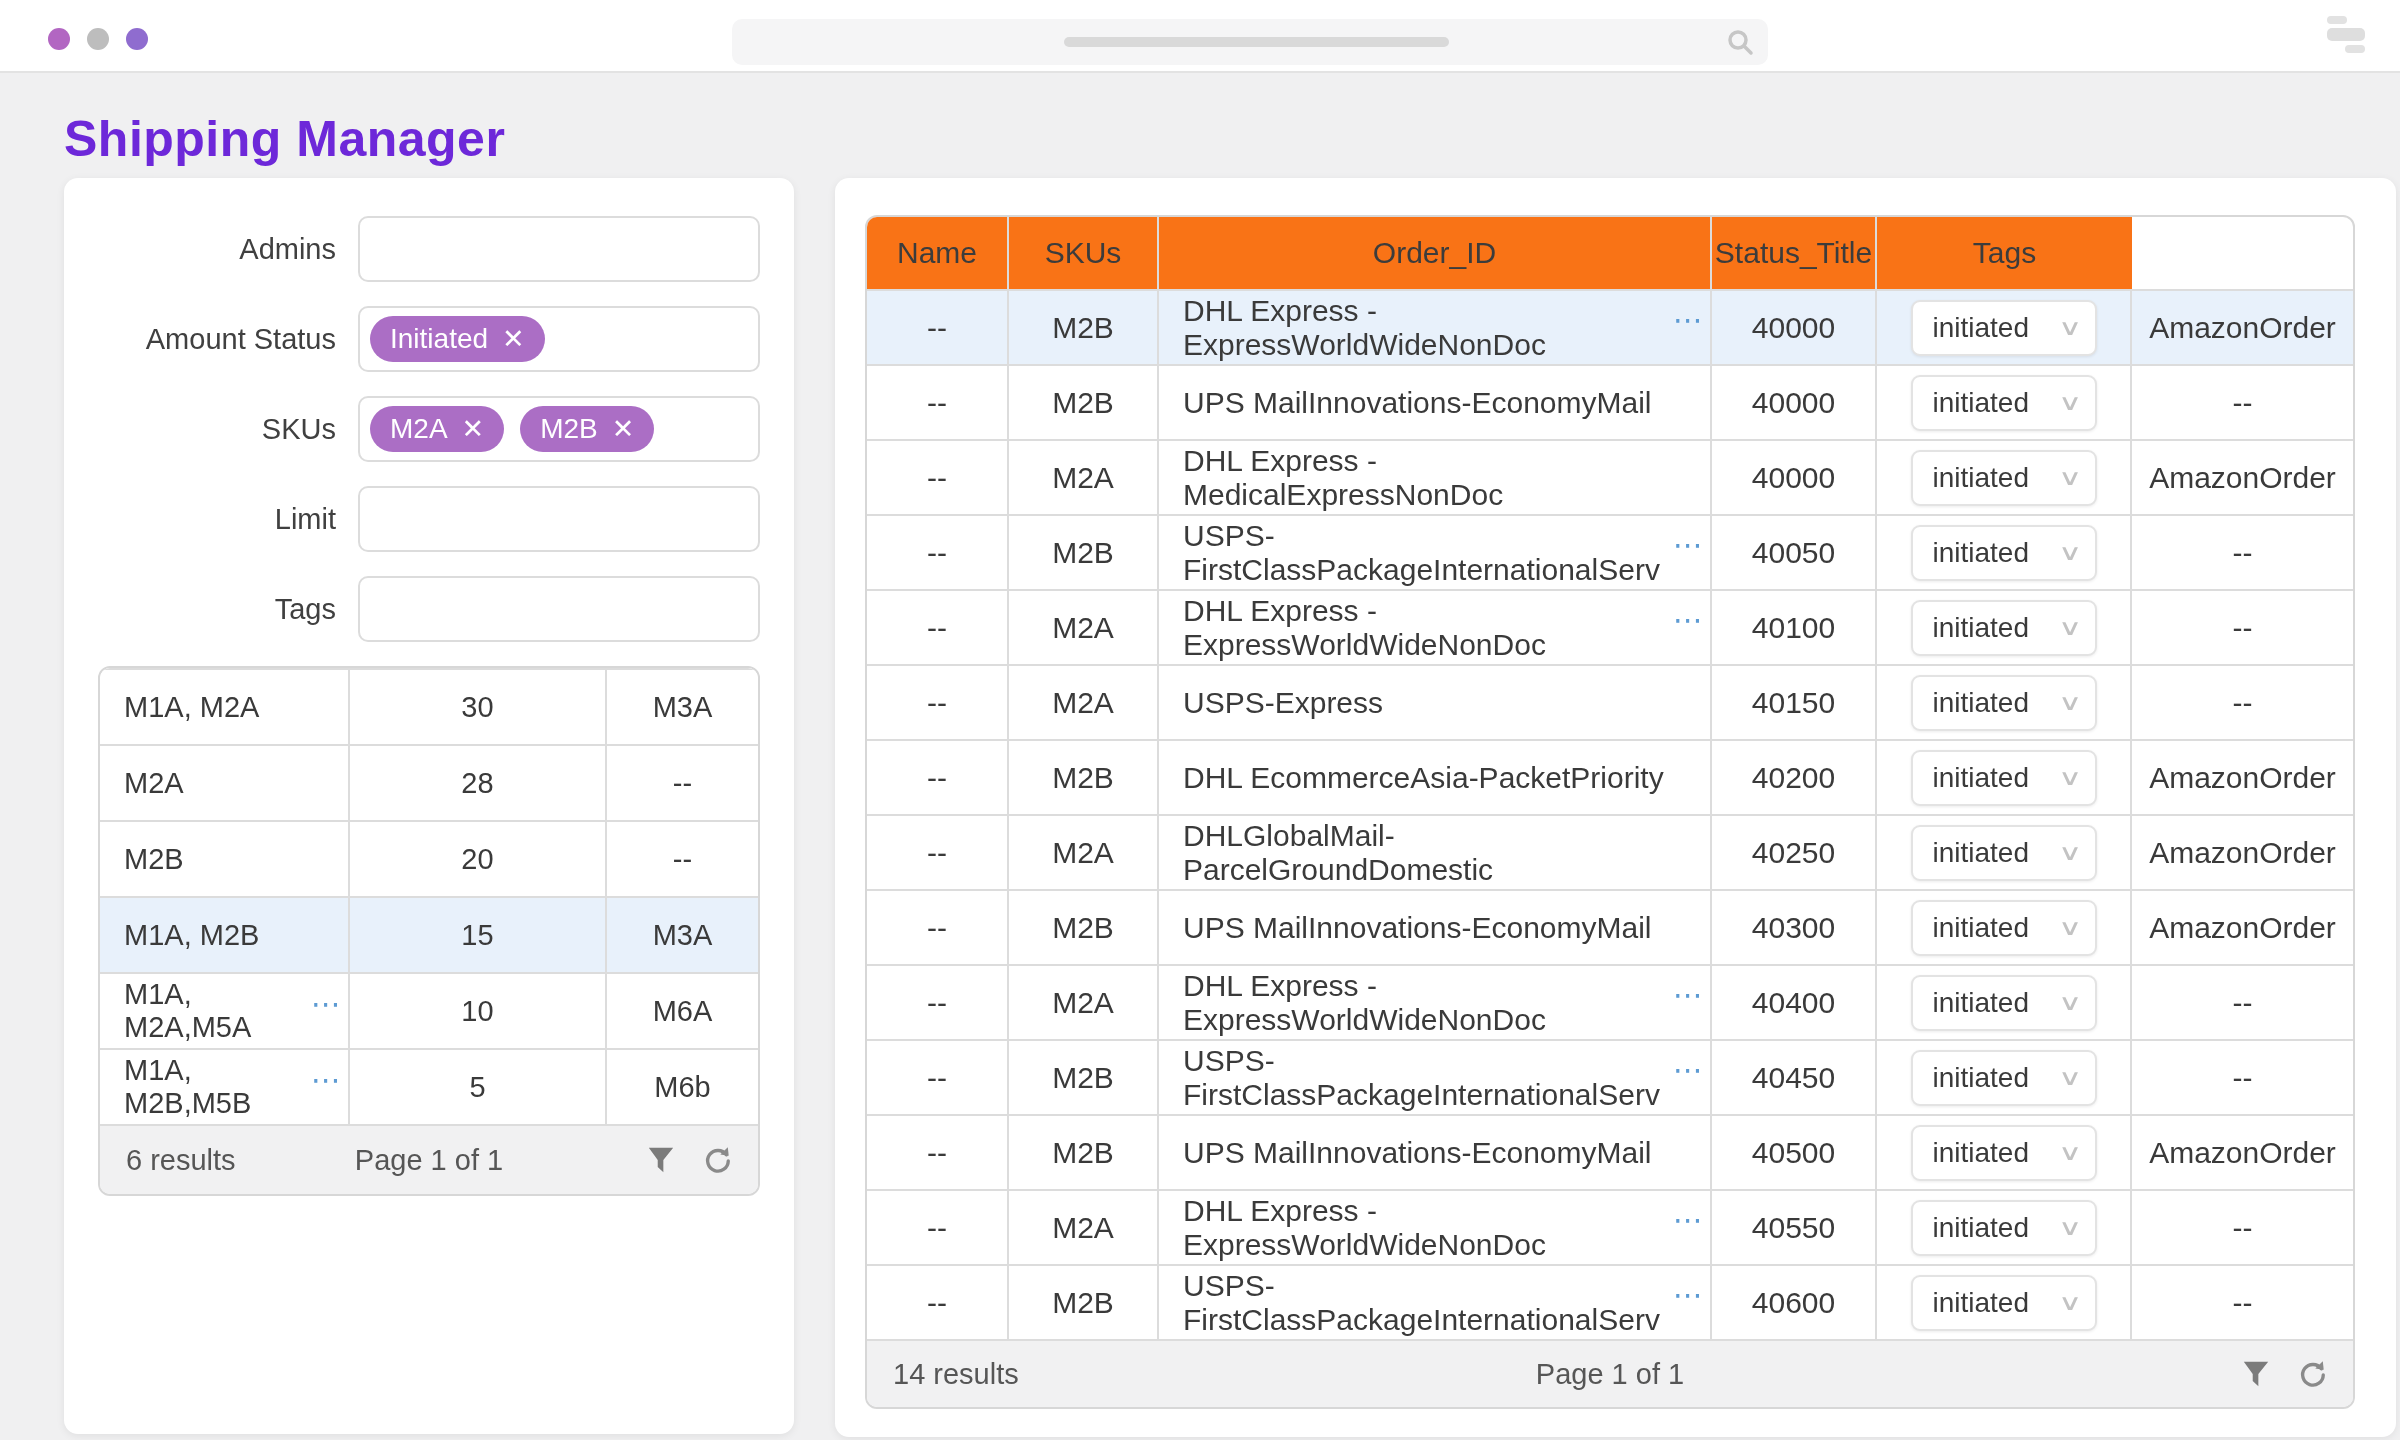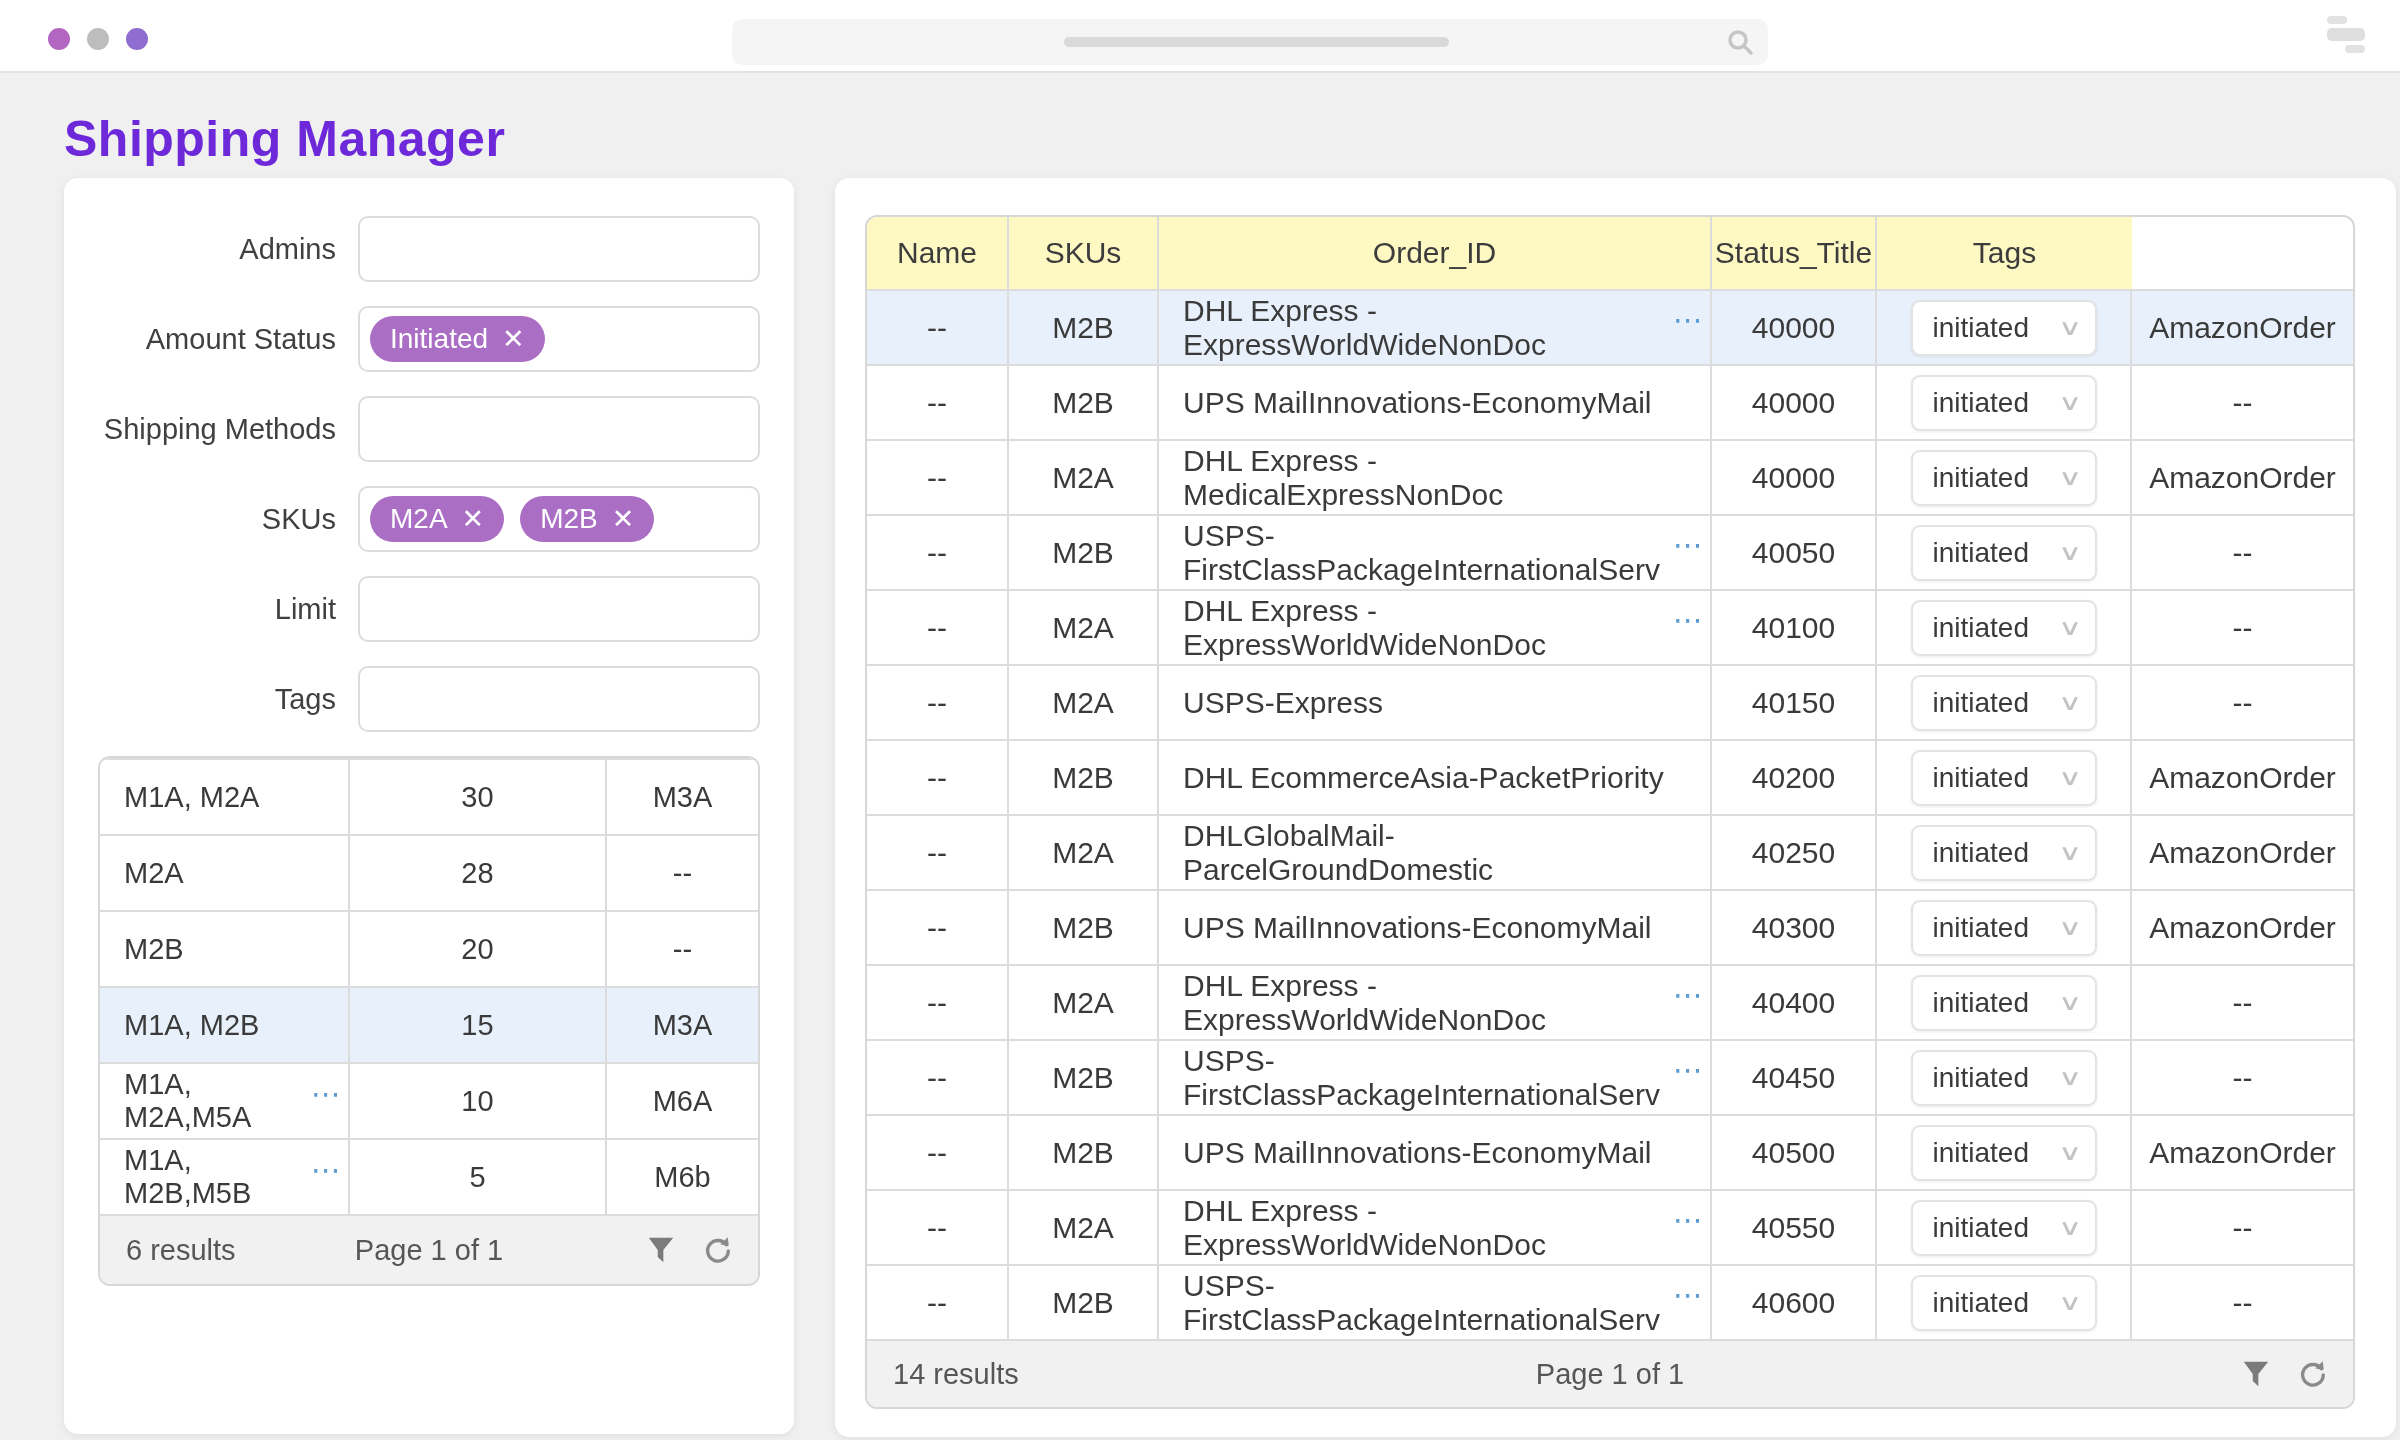--- a/index.html
+++ b/index.html
@@ -47,21 +47,21 @@
     background:var(--accent); color:#fff; border-radius:23px; font-size:28px; font-weight:500; }
   .chip-close { font-size:27px; font-weight:400; line-height:1; }
 
   
   .section-title { font-size:33px; font-weight:600; color:#333; margin:26px 0 20px 2px; }
   .tablebox { border:2px solid #d7d7d7; border-radius:12px; overflow:hidden; background:#fff; }
   .trow { display:grid; align-items:stretch; }
   .cell { display:flex; align-items:center; justify-content:center; font-size:29px;
     color:#3a3a3a; border-right:2px solid #dcdcdc; padding:0 8px; }
   .cell:last-child { border-right:none; }
-  .thead .cell { background:#fef9c3; font-size:29px; color:#3c3c3c; }
+  .thead .cell { background:#f97316; font-size:29px; color:#3c3c3c; }
   .tbody .trow { border-top:2px solid #dcdcdc; background:#fff; }
   .tbody .trow.hl { background:var(--hl); }
   .cell.left { justify-content:flex-start; padding-left:24px; }
   .ellipsis { color:var(--ellipsis); font-size:30px; margin-left:12px;
     transform:translateY(-8px); letter-spacing:-1px; }
   .tfoot { display:flex; align-items:center; position:relative; background:#f1f1f2;
     border-top:2px solid #dcdcdc; padding:12px 26px; font-size:29px; color:#565656; }
   .tfoot .page { position:absolute; left:0; right:0; text-align:center; }
   .tfoot .f-icons { margin-left:auto; display:flex; gap:26px; z-index:1; align-items:center; }
   .f-icons svg { display:block; }
@@ -124,26 +124,20 @@
     <div class="filter-input">
       <div class="chips">
   <span class="chip">
     <span class="chip-label">Initiated</span>
     <span class="chip-close">✕</span>
   </span>
 </div>
     </div>
   </div>
 
-  <div class="filter-row">
-    <div class="filter-label">Shipping Methods</div>
-    <div class="filter-input">
-      <div class="chips"></div>
-    </div>
-  </div>
 
   <div class="filter-row">
     <div class="filter-label">SKUs</div>
     <div class="filter-input">
       <div class="chips">
   <span class="chip">
     <span class="chip-label">M2A</span>
     <span class="chip-close">✕</span>
   </span>
 

